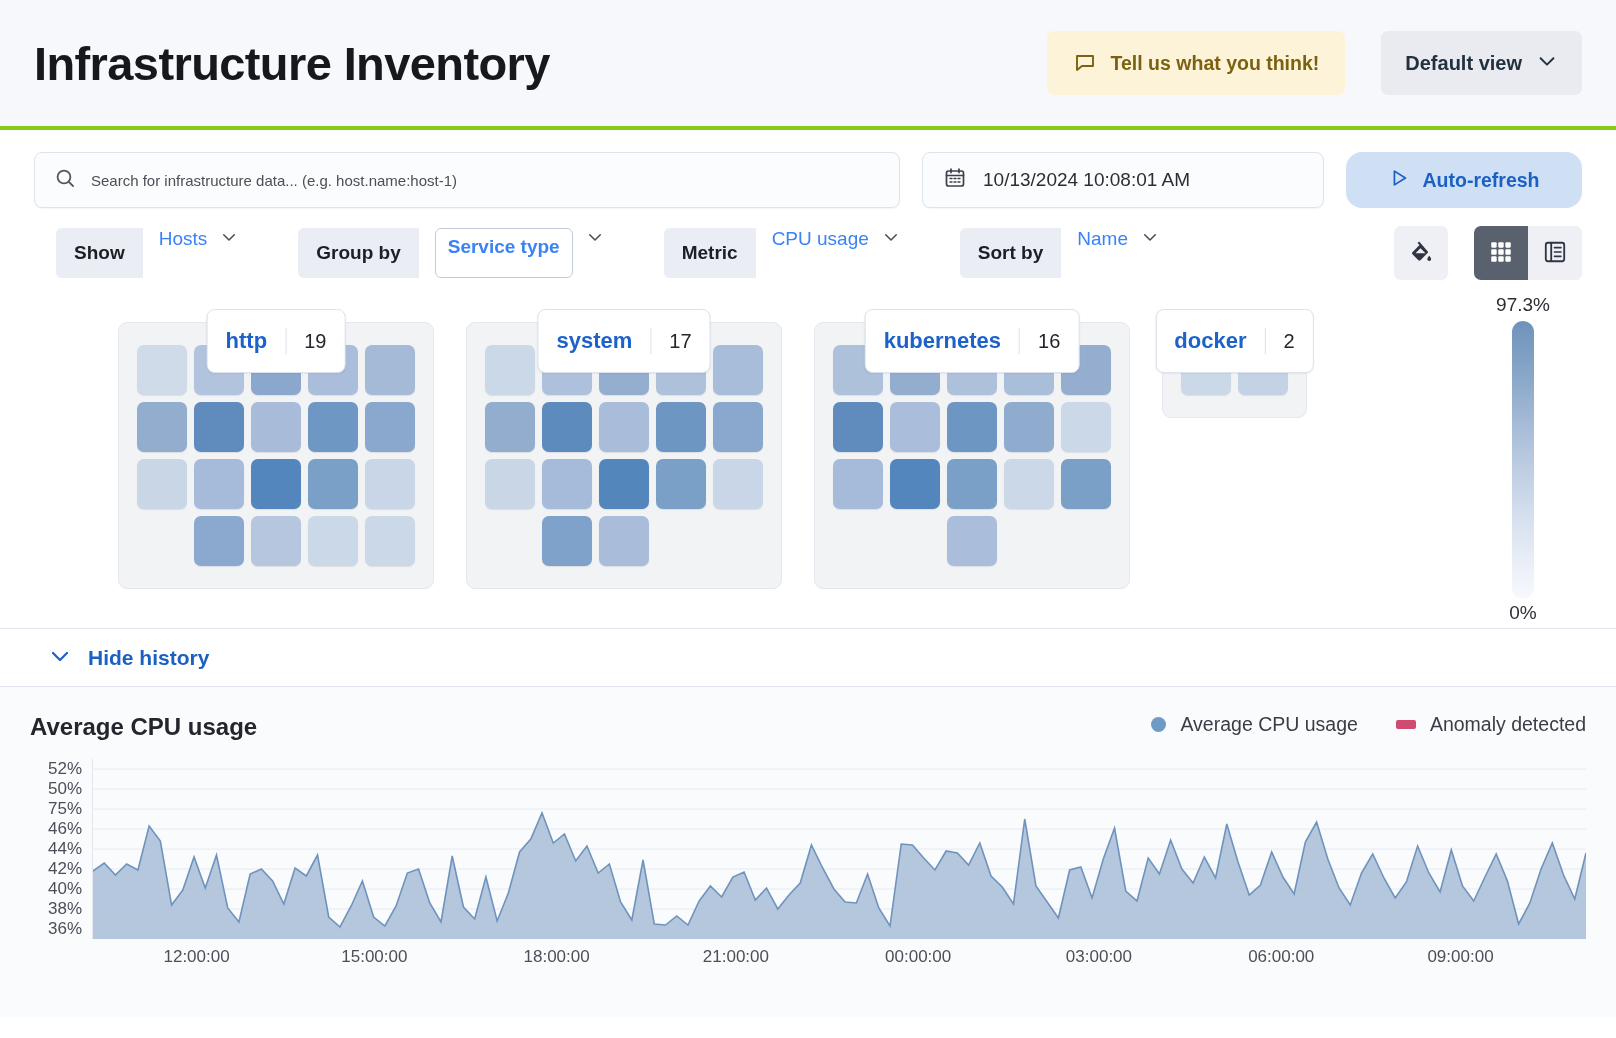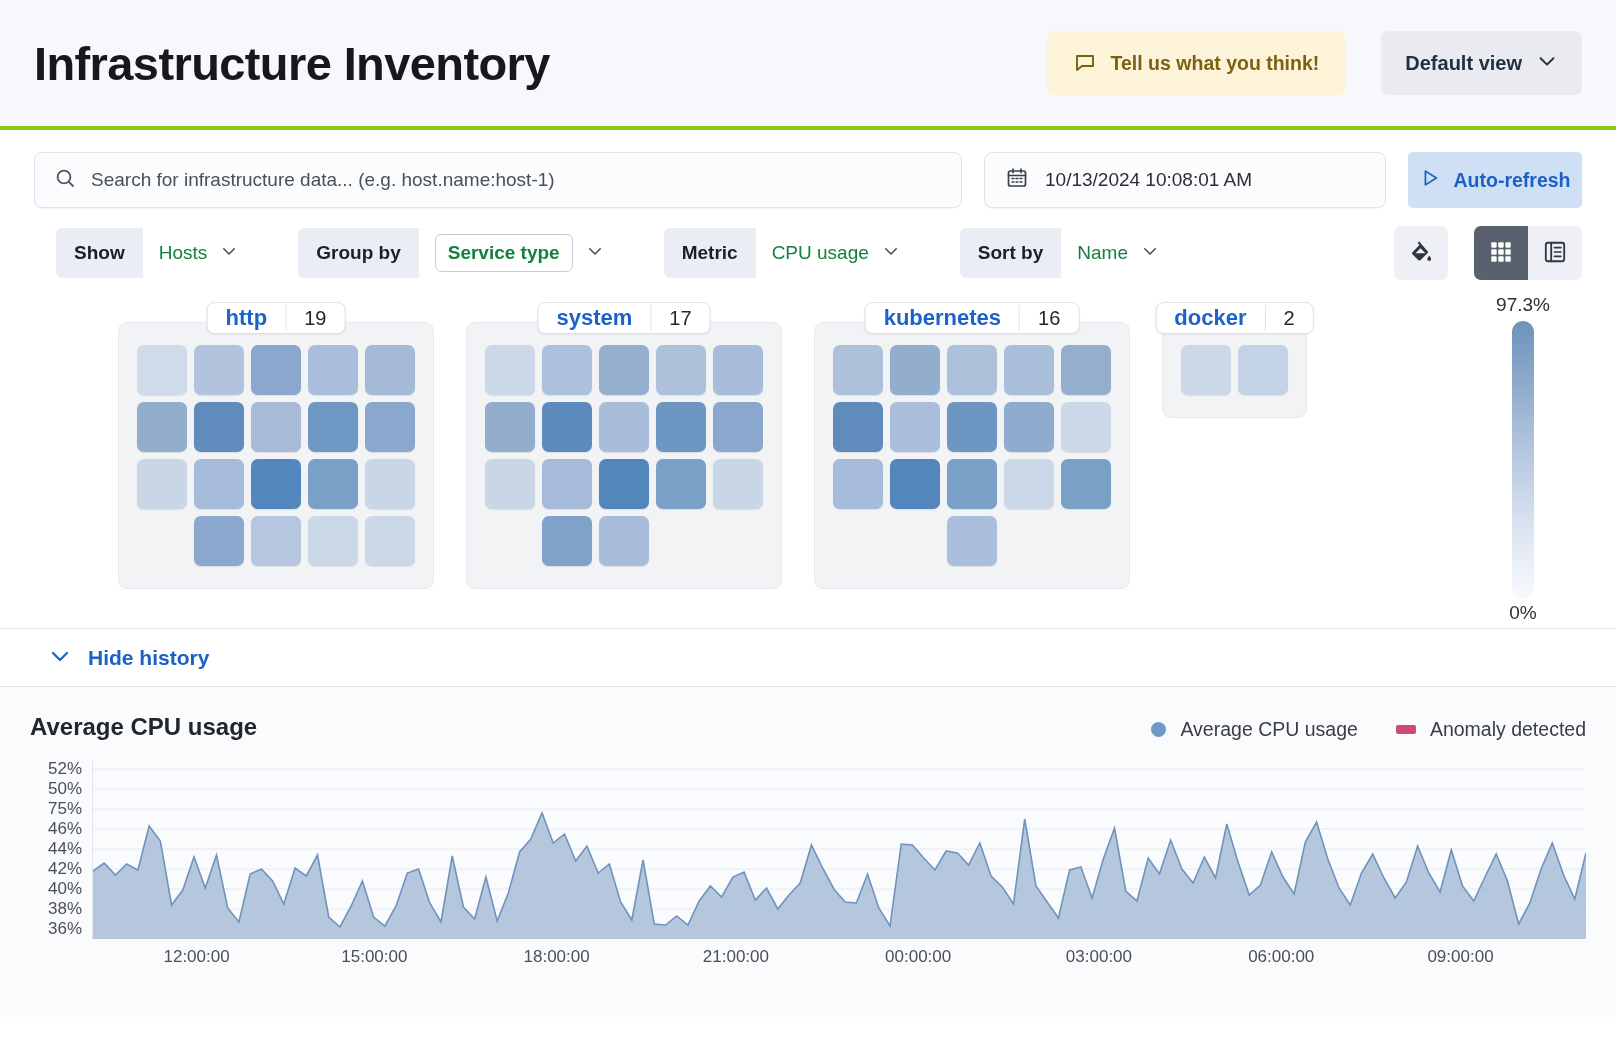--- a/index.html
+++ b/index.html
@@ -64,59 +64,59 @@
     border: 1px solid #dfe3ec;
     border-radius: 8px;
     background: #fbfcfe;
     display: flex; align-items: center;
     padding: 0 18px;
     gap: 14px;
     box-shadow: 0 1px 1px rgba(24,39,65,.04);
   }
   .search-box input {
     flex: 1; border: none; outline: none; background: transparent;
-    font-size: 19px; color: #1d4ed8;
+    font-size: 15px; color: #1d4ed8;
     font-family: "Liberation Sans", sans-serif;
   }
   .search-box input::placeholder { color: #4b4f57; }
   .date-box {
     width: 402px; height: 56px;
     border: 1px solid #dfe3ec; border-radius: 8px;
     background: #fbfcfe;
     display: flex; align-items: center; gap: 16px;
     padding: 0 20px;
     font-size: 19px; color: #2b2e35;
     box-shadow: 0 1px 1px rgba(24,39,65,.04);
     cursor: pointer;
   }
   .refresh-btn {
-    height: 56px; width: 174px;
+    height: 56px; width: 236px;
     background: #cfdff4;
-    border: none; border-radius: 5px;
+    border: none; border-radius: 16px;
     display: flex; align-items: center; justify-content: center; gap: 12px;
     color: #1b61c4;
     font-size: 19.5px; font-weight: 700;
     font-family: "Liberation Sans", sans-serif;
     cursor: pointer;
   }
 
   .row2 { display: flex; align-items: center; margin-top: 18px; gap: 0; }
   .ctlgroup { display: flex; align-items: center; margin-right: 22px; margin-left: 22px; }
   .ctl-label {
     background: #eaedf3;
     color: #1c1f25;
     font-size: 19px; font-weight: 700;
     padding: 0 18px; height: 50px;
     display: flex; align-items: center;
     border-radius: 6px 0 0 6px;
   }
   .ctl-value {
-    display: flex; align-items: center; gap: 13px;
+    display: flex; gap: 13px;
     padding: 0 16px; height: 50px;
-    font-size: 19px; color: #15803d;
+    font-size: 19px; color: #3b82f6;
     background: transparent;
     border: none; border-radius: 0 6px 6px 0;
     cursor: pointer;
     font-family: "Liberation Sans", sans-serif;
   }
   .ctl-value.boxed .vtext {
     border: 1px solid #c3cbdb;
     border-radius: 6px;
     padding: 7px 12px;
     background: #fff;
@@ -142,23 +142,23 @@
   
   .waffle-area {
     position: relative;
     height: 335px;
     border-bottom: 1px solid #e3e6ee;
     margin-top: 14px;
   }
   .groups { display: flex; padding-left: 118px; gap: 32px; }
   .group { position: relative; padding-top: 28px; }
   .group-head {
-    position: absolute; top: 8px; left: 50%; transform: translateX(-50%);
+    position: absolute; top: 15px; left: 50%; transform: translateX(-50%);
     background: #fff; border: 1px solid #dde2ec; border-radius: 8px;
-    height: 32px; display: flex; align-items: center;
+    height: 64px; display: flex; align-items: center;
     box-shadow: 0 1px 2px rgba(20,30,60,.06);
     z-index: 3;
     justify-content: center;
   }
   .group-name {
     color: #1c62c9; font-size: 22px; font-weight: 700;
     padding: 0 18px; white-space: nowrap; cursor: pointer;
   }
   .group-count {
     font-size: 20px; color: #23262c;
@@ -198,21 +198,21 @@
     height: 58px; display: flex; align-items: center;
     padding-left: 48px; gap: 16px;
     border-bottom: 1px solid #e3e6ee;
     background: #ffffff;
     cursor: pointer;
   }
   .history-bar .lbl { color: #1b61c4; font-size: 21px; font-weight: 700; }
 
   
   .chart-panel { background: #fafbfd; padding: 26px 30px 0 30px; height: 330px; }
-  .chart-head { display: flex; align-items: flex-end; }
+  .chart-head { display: flex; align-items: flex-start; }
   .chart-title { font-size: 24px; font-weight: 700; color: #23262c; }
   .chart-legend { margin-left: auto; display: flex; gap: 38px; align-items: center; }
   .lg-item { display: flex; align-items: center; gap: 14px; font-size: 19.5px; color: #3a3d45; }
   .dot { width: 15px; height: 15px; border-radius: 50%; background: #6f9ac6; }
   .sq { width: 20px; height: 9px; border-radius: 2px; background: #cf4b72; }
 
   .chart-body { display: flex; margin-top: 18px; height: 180px; }
   .y-axis {
     width: 52px; position: relative; font-size: 17px; color: #4b4f57; text-align: right;
   }

